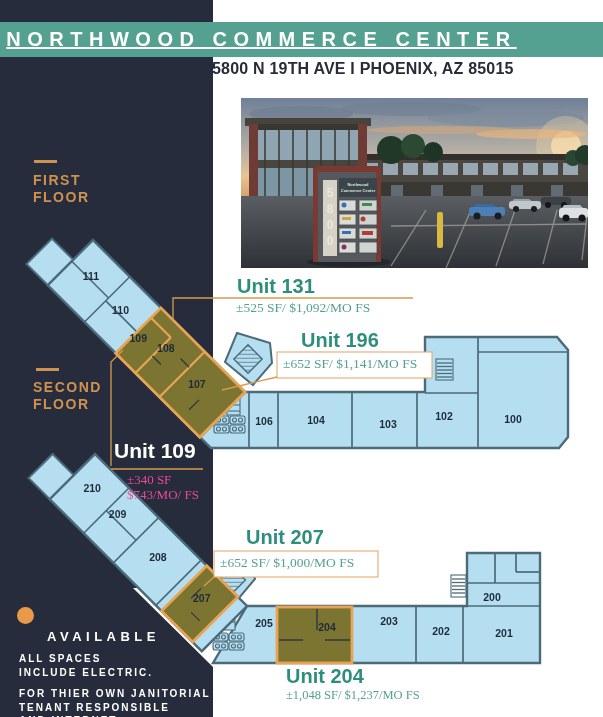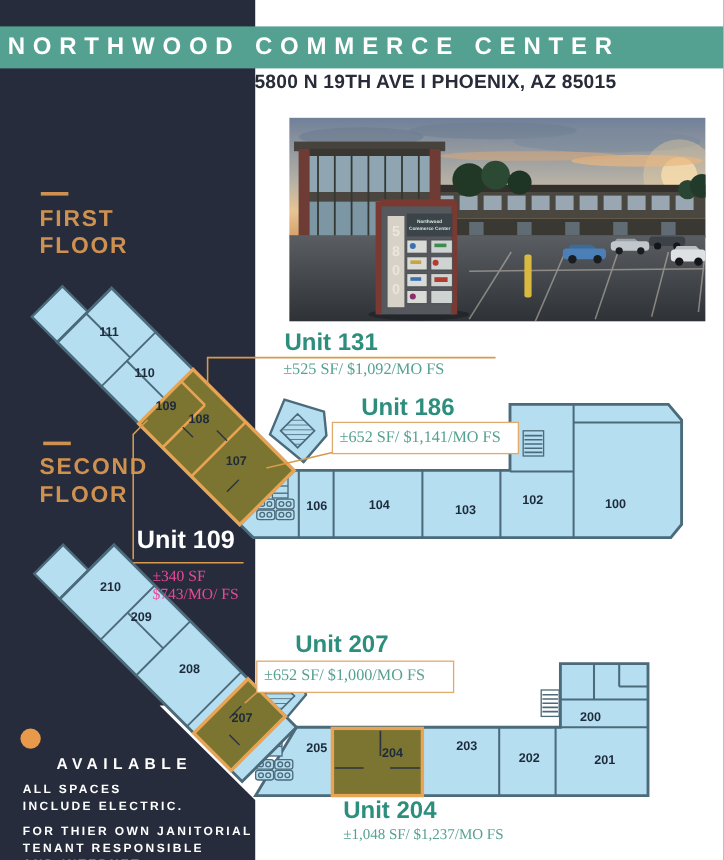--- a/index.html
+++ b/index.html
@@ -5,25 +5,25 @@
   html,body{margin:0;padding:0;background:#888;}
   #page{position:relative;width:603px;height:717px;background:#ffffff;overflow:hidden;
         font-family:"Liberation Sans",sans-serif;}
   .abs{position:absolute;}
   
   #navy-col{left:0;top:0;width:213px;height:717px;background:#262c3c;
     clip-path:polygon(0 0,213px 0,213px 588px,133px 588px,213px 667px,213px 717px,0 717px);}
   
   #banner{left:0;top:22px;width:603px;height:35px;background:#55a191;color:#fff;
     font-size:20px;font-weight:bold;letter-spacing:6.5px;line-height:35px;
-    text-align:center;padding-right:80px;box-sizing:border-box;white-space:nowrap;}
+    text-align:center;padding-right:80px;box-sizing:border-box;white-space:nowrap;text-decoration:underline;}
   #address{left:212px;top:60px;width:292px;text-align:center;color:#272c38;
     font-size:16px;font-weight:600;letter-spacing:.2px;white-space:nowrap;}
   
-  .floor-head{color:#cf9150;font-size:19px;font-weight:bold;letter-spacing:1.5px;line-height:1.2;}
+  .floor-head{color:#cf9150;font-size:14px;font-weight:bold;letter-spacing:1.5px;line-height:1.2;}
   .dash{width:23px;height:3px;background:#cf9150;}
   
   .unit-title{color:#2e8e7e;font-size:20px;font-weight:bold;white-space:nowrap;}
   .unit-details{color:#55a191;font-size:13.5px;white-space:nowrap;font-family:Liberation Serif, serif;}
   .unit-title.white{color:#ffffff;font-size:21px;}
   .unit-details.white{color:#ec4899;font-size:13px;line-height:1.2;}
   
   #avail-dot{left:17px;top:607px;width:17px;height:17px;border-radius:50%;background:#e89a4a;}
   #avail-label{left:47px;top:629px;color:#fff;font-size:13px;font-weight:bold;letter-spacing:4.5px;white-space:nowrap;}
   .note{color:#fff;font-size:10px;font-weight:bold;letter-spacing:2px;line-height:1.35;white-space:nowrap;}
@@ -377,21 +377,21 @@
         <path d="M111,469 H203"></path>
         <path d="M277,377 L222,390"></path>
         <path d="M214,577 L204,586"></path>
       </g>
     </g>
   </svg>
 
   <div class="abs unit-title" style="left:237px;top:275px;">Unit 131</div>
   <div class="abs unit-details" style="left:236px;top:300px;">±525 SF/ $1,092/MO FS</div>
 
-  <div class="abs unit-title" style="left:301px;top:329px;">Unit 186</div>
+  <div class="abs unit-title" style="left:301px;top:329px;">Unit 196</div>
   <div class="abs unit-details" style="left:283px;top:356px;">±652 SF/ $1,141/MO FS</div>
 
   <div class="abs unit-title white" style="left:114px;top:439px;">Unit 109</div>
   <div class="abs unit-details white" style="left:127px;top:472px;">±340 SF</div>
   <div class="abs unit-details white" style="left:127px;top:487px;">$743/MO/ FS</div>
 
   <div class="abs unit-title" style="left:246px;top:526px;">Unit 207</div>
   <div class="abs unit-details" style="left:220px;top:555px;">±652 SF/ $1,000/MO FS</div>
 
   <div class="abs unit-title" style="left:286px;top:665px;">Unit 204</div>

